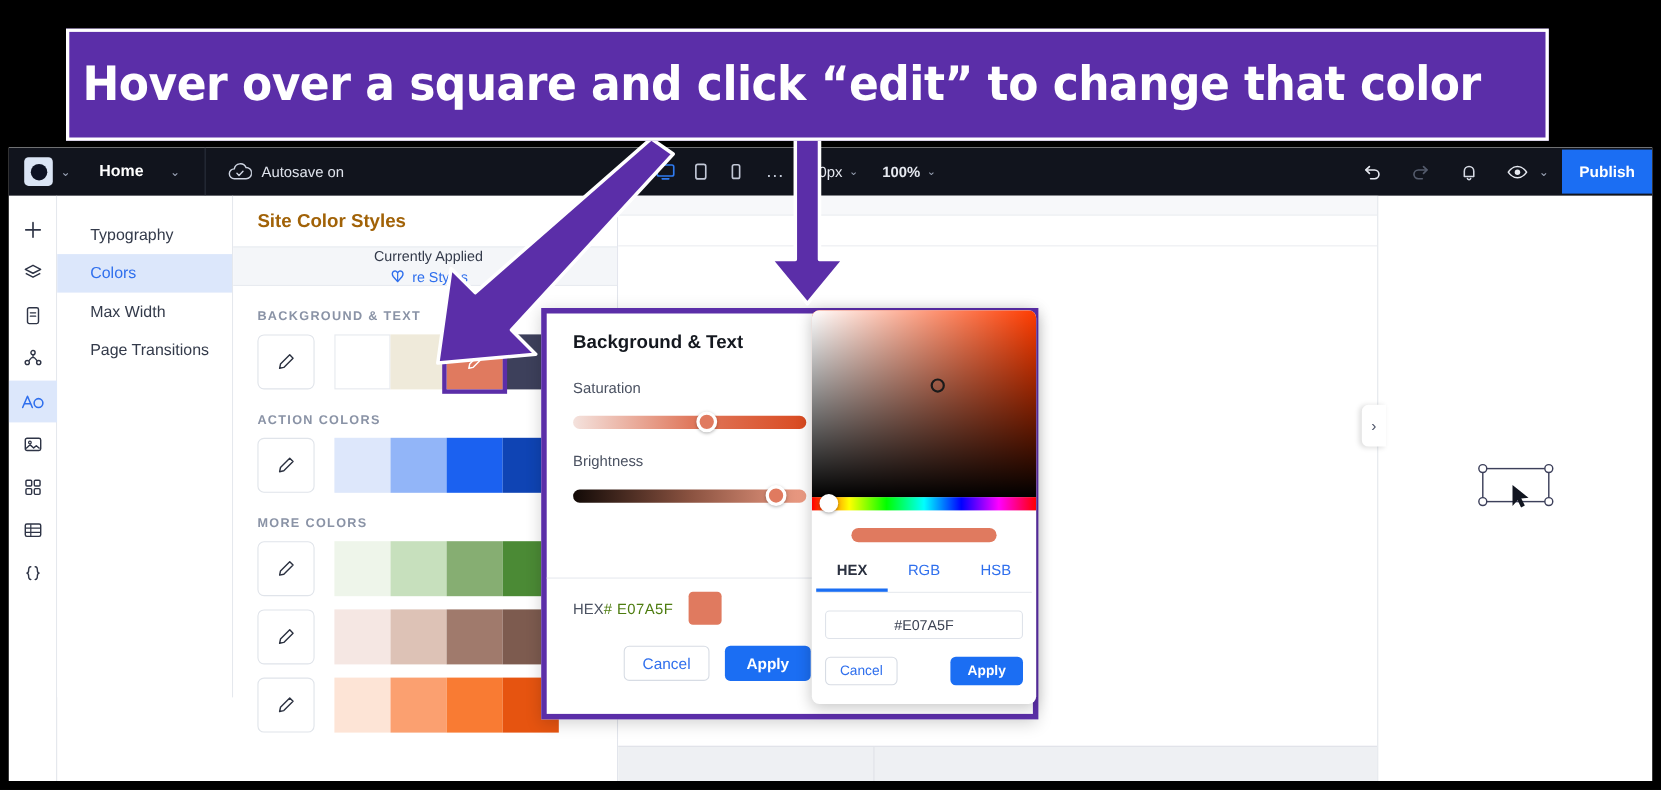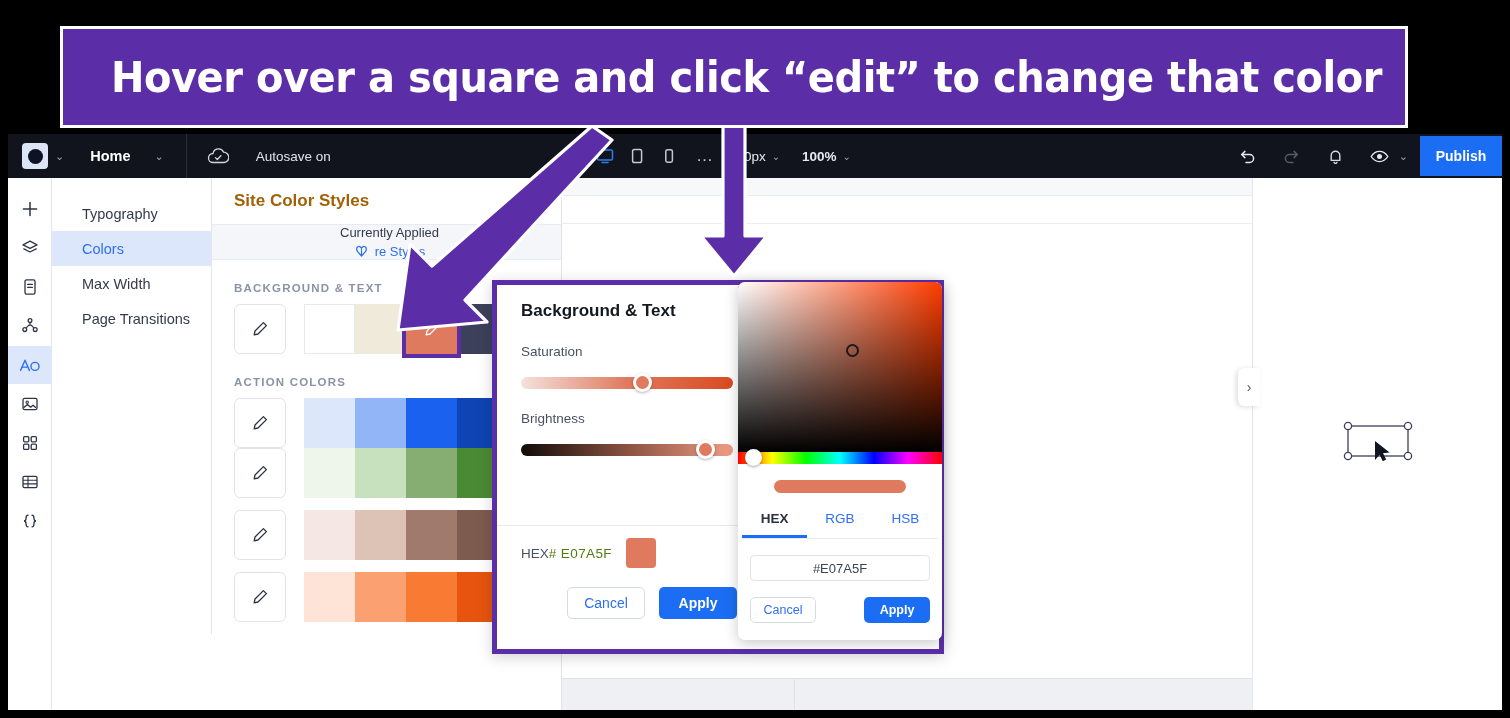--- a/index.html
+++ b/index.html
@@ -9,21 +9,21 @@
     font-family: "Liberation Sans", sans-serif;
   }
   #root { position: relative; width: 1510px; height: 718px; background: #000; }
 
   
   .banner {
     position: absolute; left: 60px; top: 26px;
     width: 1348px; height: 102px;
     background: #5b2ea8;
     border: 3px solid #ffffff;
-    display: flex; align-items: center; padding-left: 48px;
+    display: flex; align-items: center; padding-left: 12px;
     z-index: 60;
   }
   .banner-text {
     color: #fff; font-size: 43px; font-weight: 700;
     letter-spacing: -0.5px; white-space: nowrap;
     font-family: "DejaVu Sans", sans-serif;
     transform: scaleX(0.93); transform-origin: left center;
   }
 
   
@@ -40,21 +40,21 @@
   }
   .logo-box {
     width: 26px; height: 26px; margin-left: 14px; border-radius: 4px;
     background: #dbe5f5; display: flex; align-items: center; justify-content: center;
   }
   .logo-dot { width: 15px; height: 15px; border-radius: 50%; background: #0d1224; }
   .tb-chev { color: #9aa3b5; font-size: 11px; margin-left: 7px; }
   .tb-home { color: #fff; font-size: 14.5px; font-weight: 700; margin-left: 26px; }
   .tb-divider { width: 1px; height: 44px; background: #2a2f3d; margin-left: 22px; }
   .cloud-icon { margin-left: 20px; display: flex; align-items: center; }
-  .tb-autosave { color: #dfe3ec; font-size: 13.5px; margin-left: 27px; }
+  .tb-autosave { color: #dfe3ec; font-size: 13.5px; margin-left: 9px; }
 
   .tb-center { position: absolute; left: 582px; top: 0; height: 44px; display: flex; align-items: center; gap: 2px; }
   .dev-btn { width: 30px; height: 30px; display: flex; align-items: center; justify-content: center; border-radius: 4px; }
   .dots { color: #c2c8d6; font-size: 17px; letter-spacing: 1px; padding: 0 10px; }
 
   .tb-px { position: absolute; left: 736px; top: 0; height: 44px; display: flex; align-items: center; color: #e6e9f0; font-size: 13.5px; }
   .tb-zoom { position: absolute; left: 794px; top: 0; height: 44px; display: flex; align-items: center; color: #e6e9f0; font-size: 13.5px; font-weight: 700; }
   .mini-chev { font-size: 10px; margin-left: 6px; color: #9aa3b5; font-weight: 400; }
 
   .tb-right { position: absolute; right: 0; top: 0; height: 44px; display: flex; align-items: center; }
@@ -422,20 +422,21 @@
           </svg>
         </div>
         <div class="ramp">
           <div class="sw" style="background:#dde7fb"></div>
           <div class="sw" style="background:#92b5f8"></div>
           <div class="sw" style="background:#1b61f0"></div>
           <div class="sw" style="background:#0f44b4"></div>
         </div>
       </div>
 
+      <div class="sec-label">MORE COLORS</div>
       <div class="swatch-row">
         <div class="edit-btn">
           <svg width="20" height="20" viewBox="0 0 20 20" fill="none">
             <path d="M13.4 3.6l3 3-8.4 8.4-3.8.8.8-3.8z" stroke="currentColor" stroke-width="1.3" stroke-linejoin="round"></path>
           </svg>
         </div>
         <div class="ramp">
           <div class="sw" style="background:#eef5ea"></div>
           <div class="sw" style="background:#c7e0bd"></div>
           <div class="sw" style="background:#86ae72"></div>

